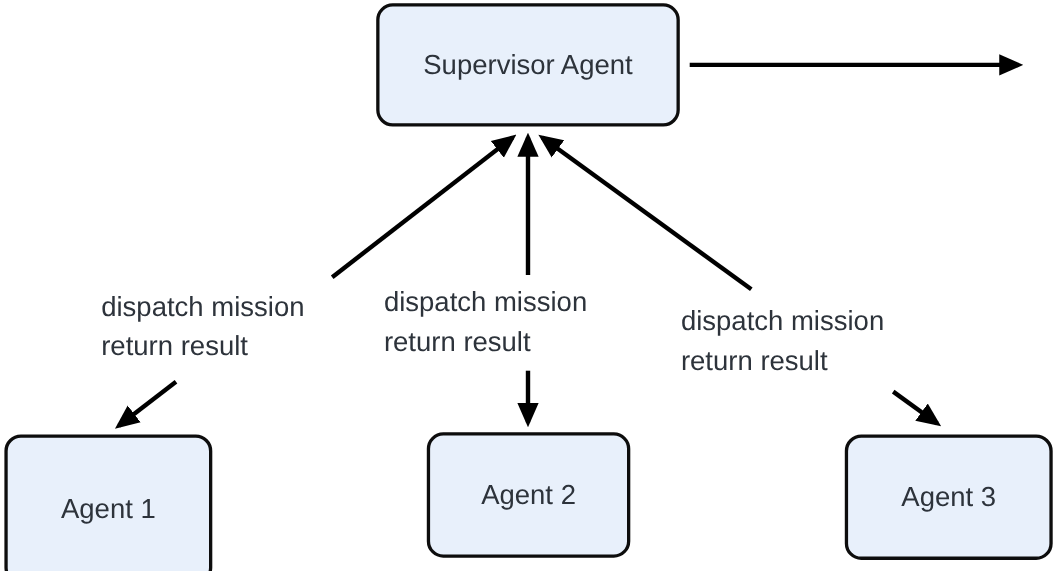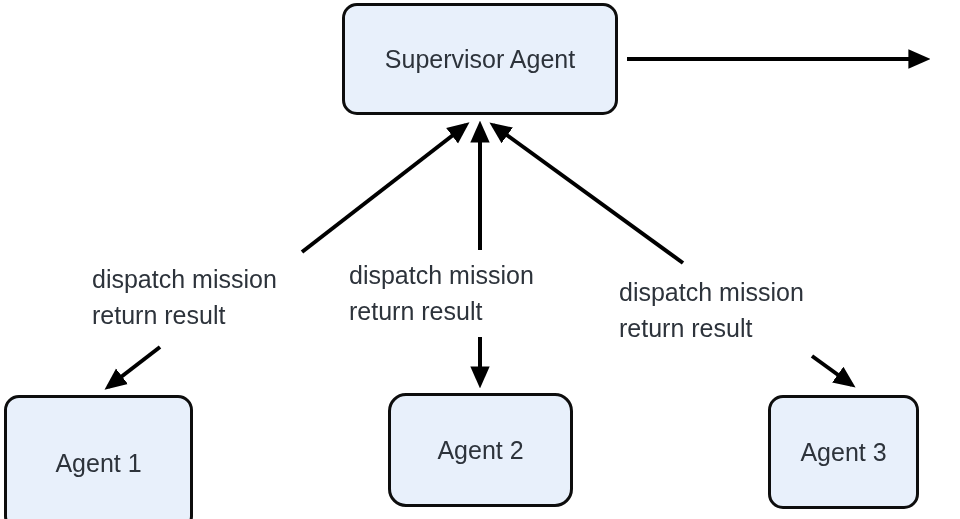--- a/index.html
+++ b/index.html
@@ -30,22 +30,22 @@
     border: 3.5px solid #0d0d0d;
     border-radius: 15px;
     display: flex;
     align-items: center;
     justify-content: center;
     color: #2d333b;
     font-size: 25px;
   }
   .node-supervisor { left: 342px; top: 3px;   width: 276px; height: 112px; }
   .node-agent1     { left: 4px;   top: 395px; width: 189px; height: 136px; }
-  .node-agent2     { left: 388px; top: 393px; width: 185px; height: 114px; border-radius: 18px; }
-  .node-agent3     { left: 768px; top: 395px; width: 151px; height: 114px; }
+  .node-agent2     { left: 388px; top: 393px; width: 185px; height: 114px; }
+  .node-agent3     { left: 768px; top: 395px; width: 189px; height: 114px; }
 
   .edge-label {
     position: absolute;
     width: 260px;
     color: #2d333b;
     font-size: 25px;
     line-height: 1.42;
   }
   .edge-label-left   { left: 92px;  top: 262px; }
   .edge-label-middle { left: 349px; top: 258px; }

